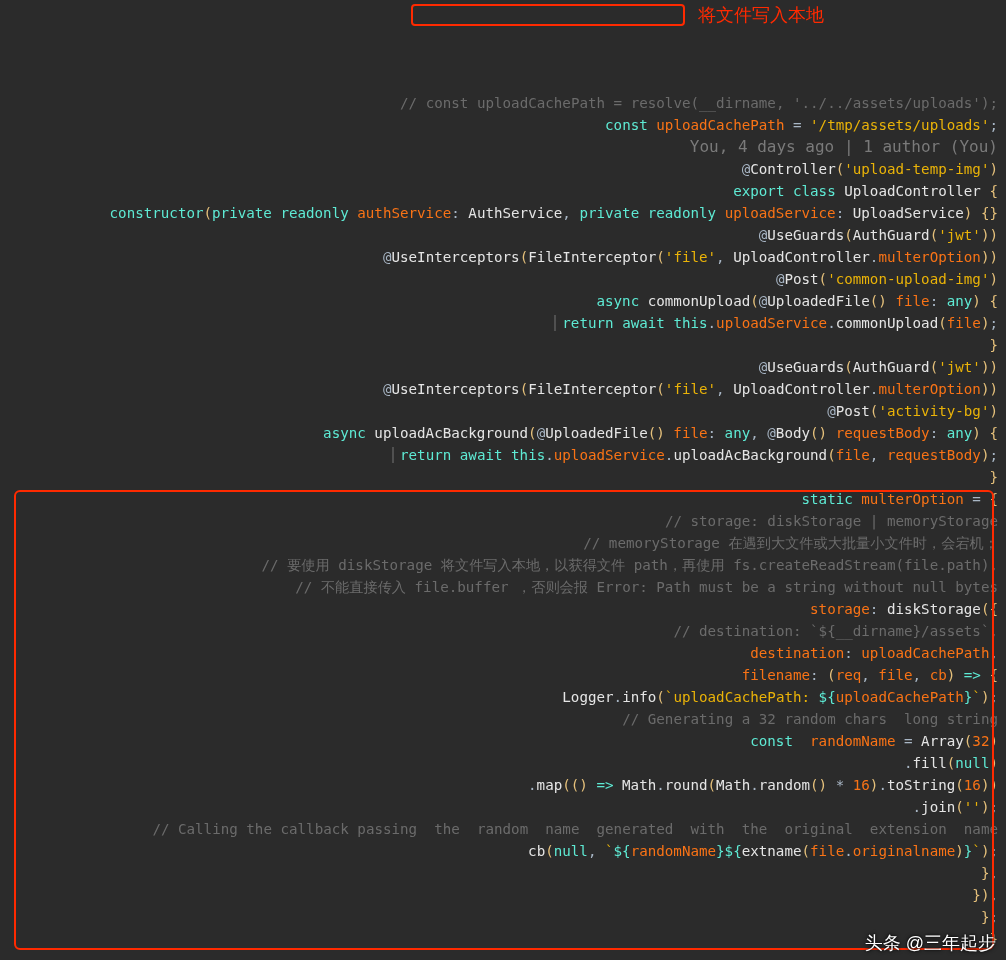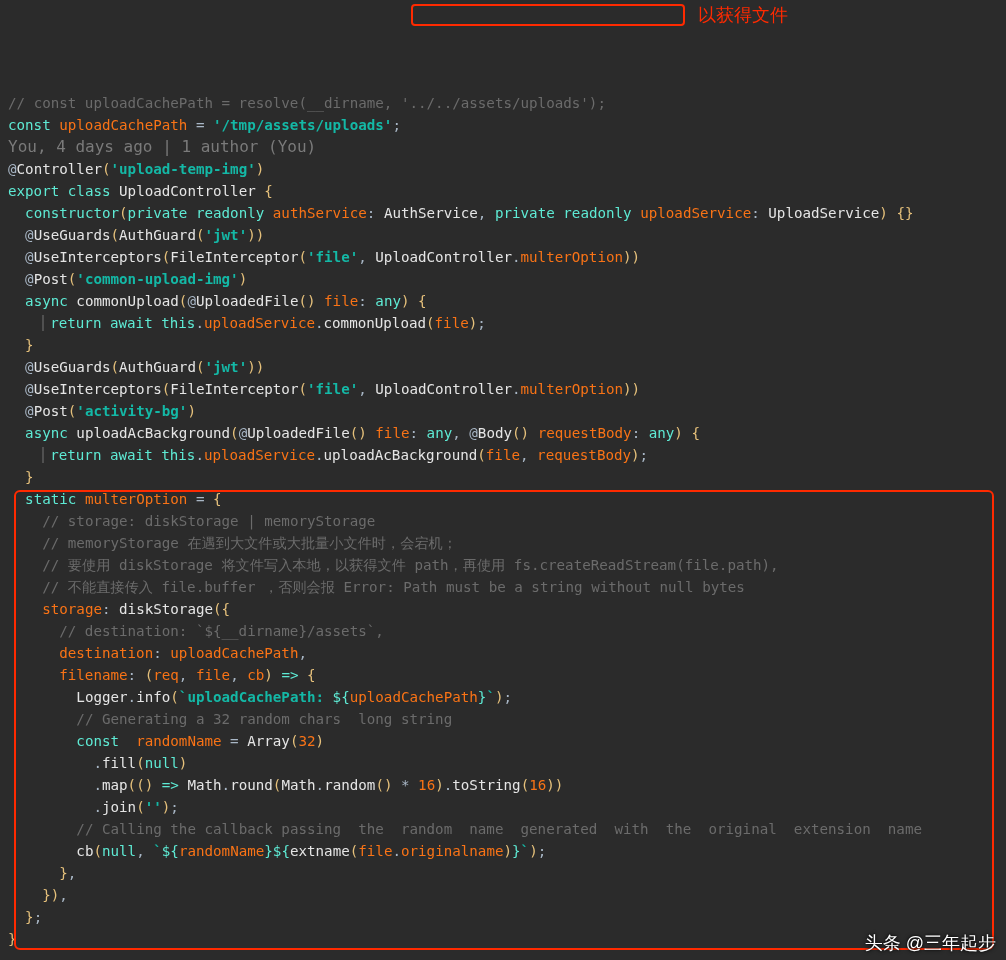--- a/index.html
+++ b/index.html
@@ -10,20 +10,21 @@
     line-height: 22px;
     color: #a9b7c6;
     width: 1006px;
     height: 960px;
     overflow: hidden;
     position: relative;
     white-space: pre;
   }
   .code-area {
     padding: 4px 8px 8px 8px;
+    text-align: right;
   }
   .line { display:block; }
   .red-box1 {
     position: absolute;
     border: 2px solid #ff2a00;
     border-radius: 4px;
     left: 411px; top: 4px;
     width: 274px; height: 22px;
     pointer-events:none;
   }
@@ -58,31 +59,31 @@
     height:16px;
     background:#505050;
     vertical-align:-3px;
     margin-right:6px;
   }
   
   .c-cmt { color:#6b6b6b; }
   .c-kw  { color:#5eead4; } 
   .c-blue{ color:#e5e5e5; } 
   .c-or  { color:#f97316; } 
-  .c-str { color:#14b8a6;font-weight:bold; } 
+  .c-str { color:#eab308; } 
   .c-def { color:#a9b7c6; }
   .c-lens{ color:#7a7a7a; font-size:16px; }
   .c-brc { color:#e5c07b; }
 </style>
 </head>
 <body>
 
 
 
 <div class="code-area" id="code-root"><span class="line"><span class="c-cmt">// </span><span class="c-cmt">const uploadCachePath = resolve(__dirname, </span><span class="c-cmt">'../../assets/uploads');</span></span><span class="line"><span class="c-kw">const </span><span class="c-or">uploadCachePath</span><span class="c-def"> = </span><span class="c-str">'/tmp/assets/uploads'</span><span class="c-def">;</span></span><span class="line"><span class="c-def"></span></span><span class="line"><span class="c-lens">You, 4 days ago | 1 author (You)</span></span><span class="line"><span class="c-def">@</span><span class="c-blue">Controller</span><span class="c-brc">(</span><span class="c-str">'upload-temp-img'</span><span class="c-brc">)</span></span><span class="line"><span class="c-kw">export </span><span class="c-kw">class </span><span class="c-blue">UploadController</span><span class="c-def"> </span><span class="c-brc">{</span></span><span class="line"><span class="c-def">  </span><span class="c-kw">constructor</span><span class="c-brc">(</span><span class="c-kw">private </span><span class="c-kw">readonly </span><span class="c-or">authService</span><span class="c-def">: </span><span class="c-blue">AuthService</span><span class="c-def">, </span><span class="c-kw">private </span><span class="c-kw">readonly </span><span class="c-or">uploadService</span><span class="c-def">: </span><span class="c-blue">UploadService</span><span class="c-brc">)</span><span class="c-def"> </span><span class="c-brc">{}</span></span><span class="line"><span class="c-def"></span></span><span class="line"><span class="c-def">  @</span><span class="c-blue">UseGuards</span><span class="c-brc">(</span><span class="c-blue">AuthGuard</span><span class="c-brc">(</span><span class="c-str">'jwt'</span><span class="c-brc">))</span></span><span class="line"><span class="c-def">  @</span><span class="c-blue">UseInterceptors</span><span class="c-brc">(</span><span class="c-blue">FileInterceptor</span><span class="c-brc">(</span><span class="c-str">'file'</span><span class="c-def">, </span><span class="c-blue">UploadController</span><span class="c-def">.</span><span class="c-or">multerOption</span><span class="c-brc">))</span></span><span class="line"><span class="c-def">  @</span><span class="c-blue">Post</span><span class="c-brc">(</span><span class="c-str">'common-upload-img'</span><span class="c-brc">)</span></span><span class="line"><span class="c-def">  </span><span class="c-kw">async </span><span class="c-blue">commonUpload</span><span class="c-brc">(</span><span class="c-def">@</span><span class="c-blue">UploadedFile</span><span class="c-brc">()</span><span class="c-def"> </span><span class="c-or">file</span><span class="c-def">: </span><span class="c-kw">any</span><span class="c-brc">)</span><span class="c-def"> </span><span class="c-brc">{</span></span><span class="line"><span class="c-def">    </span><span class="bar"></span><span class="c-kw">return </span><span class="c-kw">await </span><span class="c-kw">this</span><span class="c-def">.</span><span class="c-or">uploadService</span><span class="c-def">.</span><span class="c-blue">commonUpload</span><span class="c-brc">(</span><span class="c-or">file</span><span class="c-brc">)</span><span class="c-def">;</span></span><span class="line"><span class="c-def">  </span><span class="c-brc">}</span></span><span class="line"><span class="c-def"></span></span><span class="line"><span class="c-def">  @</span><span class="c-blue">UseGuards</span><span class="c-brc">(</span><span class="c-blue">AuthGuard</span><span class="c-brc">(</span><span class="c-str">'jwt'</span><span class="c-brc">))</span></span><span class="line"><span class="c-def">  @</span><span class="c-blue">UseInterceptors</span><span class="c-brc">(</span><span class="c-blue">FileInterceptor</span><span class="c-brc">(</span><span class="c-str">'file'</span><span class="c-def">, </span><span class="c-blue">UploadController</span><span class="c-def">.</span><span class="c-or">multerOption</span><span class="c-brc">))</span></span><span class="line"><span class="c-def">  @</span><span class="c-blue">Post</span><span class="c-brc">(</span><span class="c-str">'activity-bg'</span><span class="c-brc">)</span></span><span class="line"><span class="c-def">  </span><span class="c-kw">async </span><span class="c-blue">uploadAcBackground</span><span class="c-brc">(</span><span class="c-def">@</span><span class="c-blue">UploadedFile</span><span class="c-brc">()</span><span class="c-def"> </span><span class="c-or">file</span><span class="c-def">: </span><span class="c-kw">any</span><span class="c-def">, @</span><span class="c-blue">Body</span><span class="c-brc">()</span><span class="c-def"> </span><span class="c-or">requestBody</span><span class="c-def">: </span><span class="c-kw">any</span><span class="c-brc">)</span><span class="c-def"> </span><span class="c-brc">{</span></span><span class="line"><span class="c-def">    </span><span class="bar"></span><span class="c-kw">return </span><span class="c-kw">await </span><span class="c-kw">this</span><span class="c-def">.</span><span class="c-or">uploadService</span><span class="c-def">.</span><span class="c-blue">uploadAcBackground</span><span class="c-brc">(</span><span class="c-or">file</span><span class="c-def">, </span><span class="c-or">requestBody</span><span class="c-brc">)</span><span class="c-def">;</span></span><span class="line"><span class="c-def">  </span><span class="c-brc">}</span></span><span class="line"><span class="c-def"></span></span><span class="line"><span class="c-def">  </span><span class="c-kw">static </span><span class="c-or">multerOption</span><span class="c-def"> = </span><span class="c-brc">{</span></span><span class="line"><span class="c-def">    </span><span class="c-cmt">// storage: diskStorage | memoryStorage</span></span><span class="line"><span class="c-def">    </span><span class="c-cmt">// memoryStorage 在遇到大文件或大批量小文件时，会宕机；</span></span><span class="line"><span class="c-def">    </span><span class="c-cmt">// 要使用 diskStorage 将文件写入本地，以获得文件 path，再使用 fs.createReadStream(file.path),</span></span><span class="line"><span class="c-def">    </span><span class="c-cmt">// 不能直接传入 file.buffer ，否则会报 Error: Path must be a string without null bytes</span></span><span class="line"><span class="c-def">    </span><span class="c-or">storage</span><span class="c-def">: </span><span class="c-blue">diskStorage</span><span class="c-brc">({</span></span><span class="line"><span class="c-def">      </span><span class="c-cmt">// destination: `${__dirname}/assets`,</span></span><span class="line"><span class="c-def">      </span><span class="c-or">destination</span><span class="c-def">: </span><span class="c-or">uploadCachePath</span><span class="c-def">,</span></span><span class="line"><span class="c-def">      </span><span class="c-or">filename</span><span class="c-def">: </span><span class="c-brc">(</span><span class="c-or">req</span><span class="c-def">, </span><span class="c-or">file</span><span class="c-def">, </span><span class="c-or">cb</span><span class="c-brc">)</span><span class="c-def"> </span><span class="c-kw">=&gt;</span><span class="c-def"> </span><span class="c-brc">{</span></span><span class="line"><span class="c-def">        </span><span class="c-blue">Logger</span><span class="c-def">.</span><span class="c-blue">info</span><span class="c-brc">(</span><span class="c-str">`uploadCachePath: </span><span class="c-kw">${</span><span class="c-or">uploadCachePath</span><span class="c-kw">}</span><span class="c-str">`</span><span class="c-brc">)</span><span class="c-def">;</span></span><span class="line"><span class="c-def">        </span><span class="c-cmt">// Generating a 32 random chars  long string</span></span><span class="line"><span class="c-def">        </span><span class="c-kw">const  </span><span class="c-or">randomName</span><span class="c-def"> = </span><span class="c-blue">Array</span><span class="c-brc">(</span><span class="c-or">32</span><span class="c-brc">)</span></span><span class="line"><span class="c-def">          .</span><span class="c-blue">fill</span><span class="c-brc">(</span><span class="c-kw">null</span><span class="c-brc">)</span></span><span class="line"><span class="c-def">          .</span><span class="c-blue">map</span><span class="c-brc">((</span><span class="c-brc">)</span><span class="c-def"> </span><span class="c-kw">=&gt;</span><span class="c-def"> </span><span class="c-blue">Math</span><span class="c-def">.</span><span class="c-blue">round</span><span class="c-brc">(</span><span class="c-blue">Math</span><span class="c-def">.</span><span class="c-blue">random</span><span class="c-brc">()</span><span class="c-def"> * </span><span class="c-or">16</span><span class="c-brc">)</span><span class="c-def">.</span><span class="c-blue">toString</span><span class="c-brc">(</span><span class="c-or">16</span><span class="c-brc">))</span></span><span class="line"><span class="c-def">          .</span><span class="c-blue">join</span><span class="c-brc">(</span><span class="c-str">''</span><span class="c-brc">)</span><span class="c-def">;</span></span><span class="line"><span class="c-def">        </span><span class="c-cmt">// Calling the callback passing  the  random  name  generated  with  the  original  extension  name</span></span><span class="line"><span class="c-def">        </span><span class="c-blue">cb</span><span class="c-brc">(</span><span class="c-kw">null</span><span class="c-def">, </span><span class="c-str">`</span><span class="c-kw">${</span><span class="c-or">randomName</span><span class="c-kw">}${</span><span class="c-blue">extname</span><span class="c-brc">(</span><span class="c-or">file</span><span class="c-def">.</span><span class="c-or">originalname</span><span class="c-brc">)</span><span class="c-kw">}</span><span class="c-str">`</span><span class="c-brc">)</span><span class="c-def">;</span></span><span class="line"><span class="c-def">      </span><span class="c-brc">}</span><span class="c-def">,</span></span><span class="line"><span class="c-def">    </span><span class="c-brc">})</span><span class="c-def">,</span></span><span class="line"><span class="c-def">  </span><span class="c-brc">}</span><span class="c-def">;</span></span><span class="line"><span class="c-brc">}</span></span></div>
 
 <div class="red-box1"></div>
-<div class="red-label">以获得文件</div>
+<div class="red-label">将文件写入本地</div>
 <div class="red-box2"></div>
 <div class="watermark">头条 @三年起步</div>
 
 
 
 
 </body></html>

